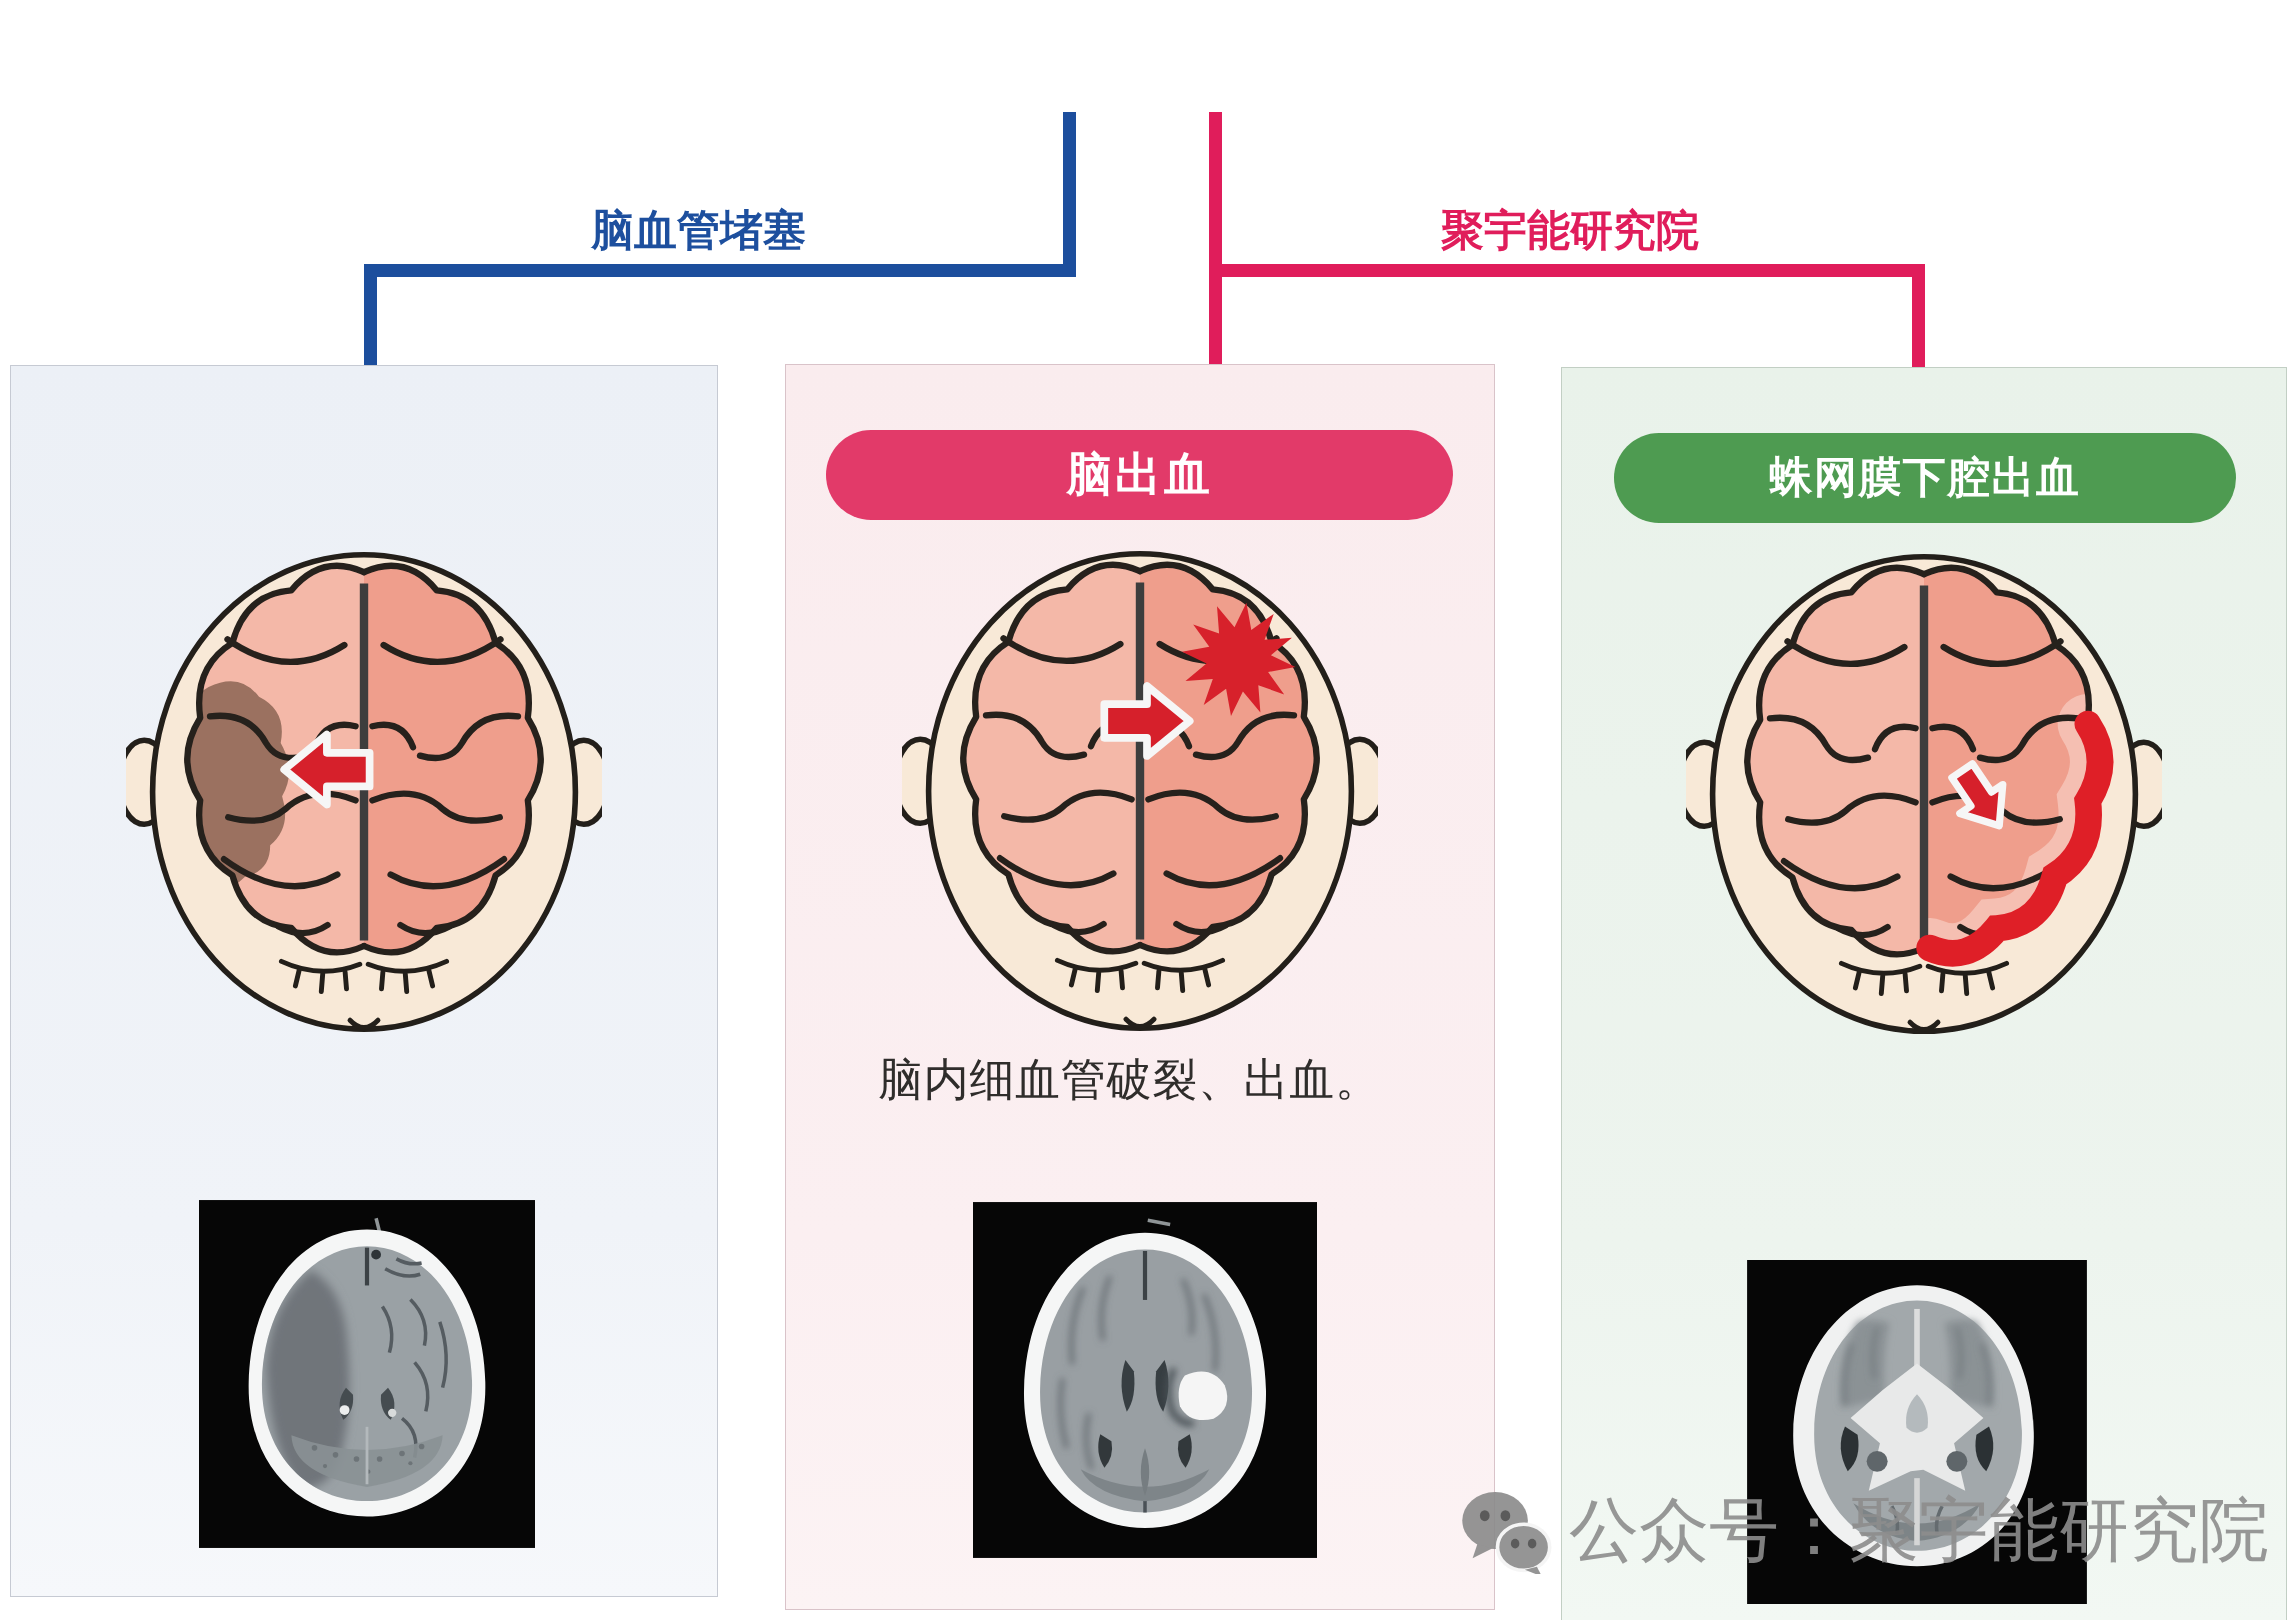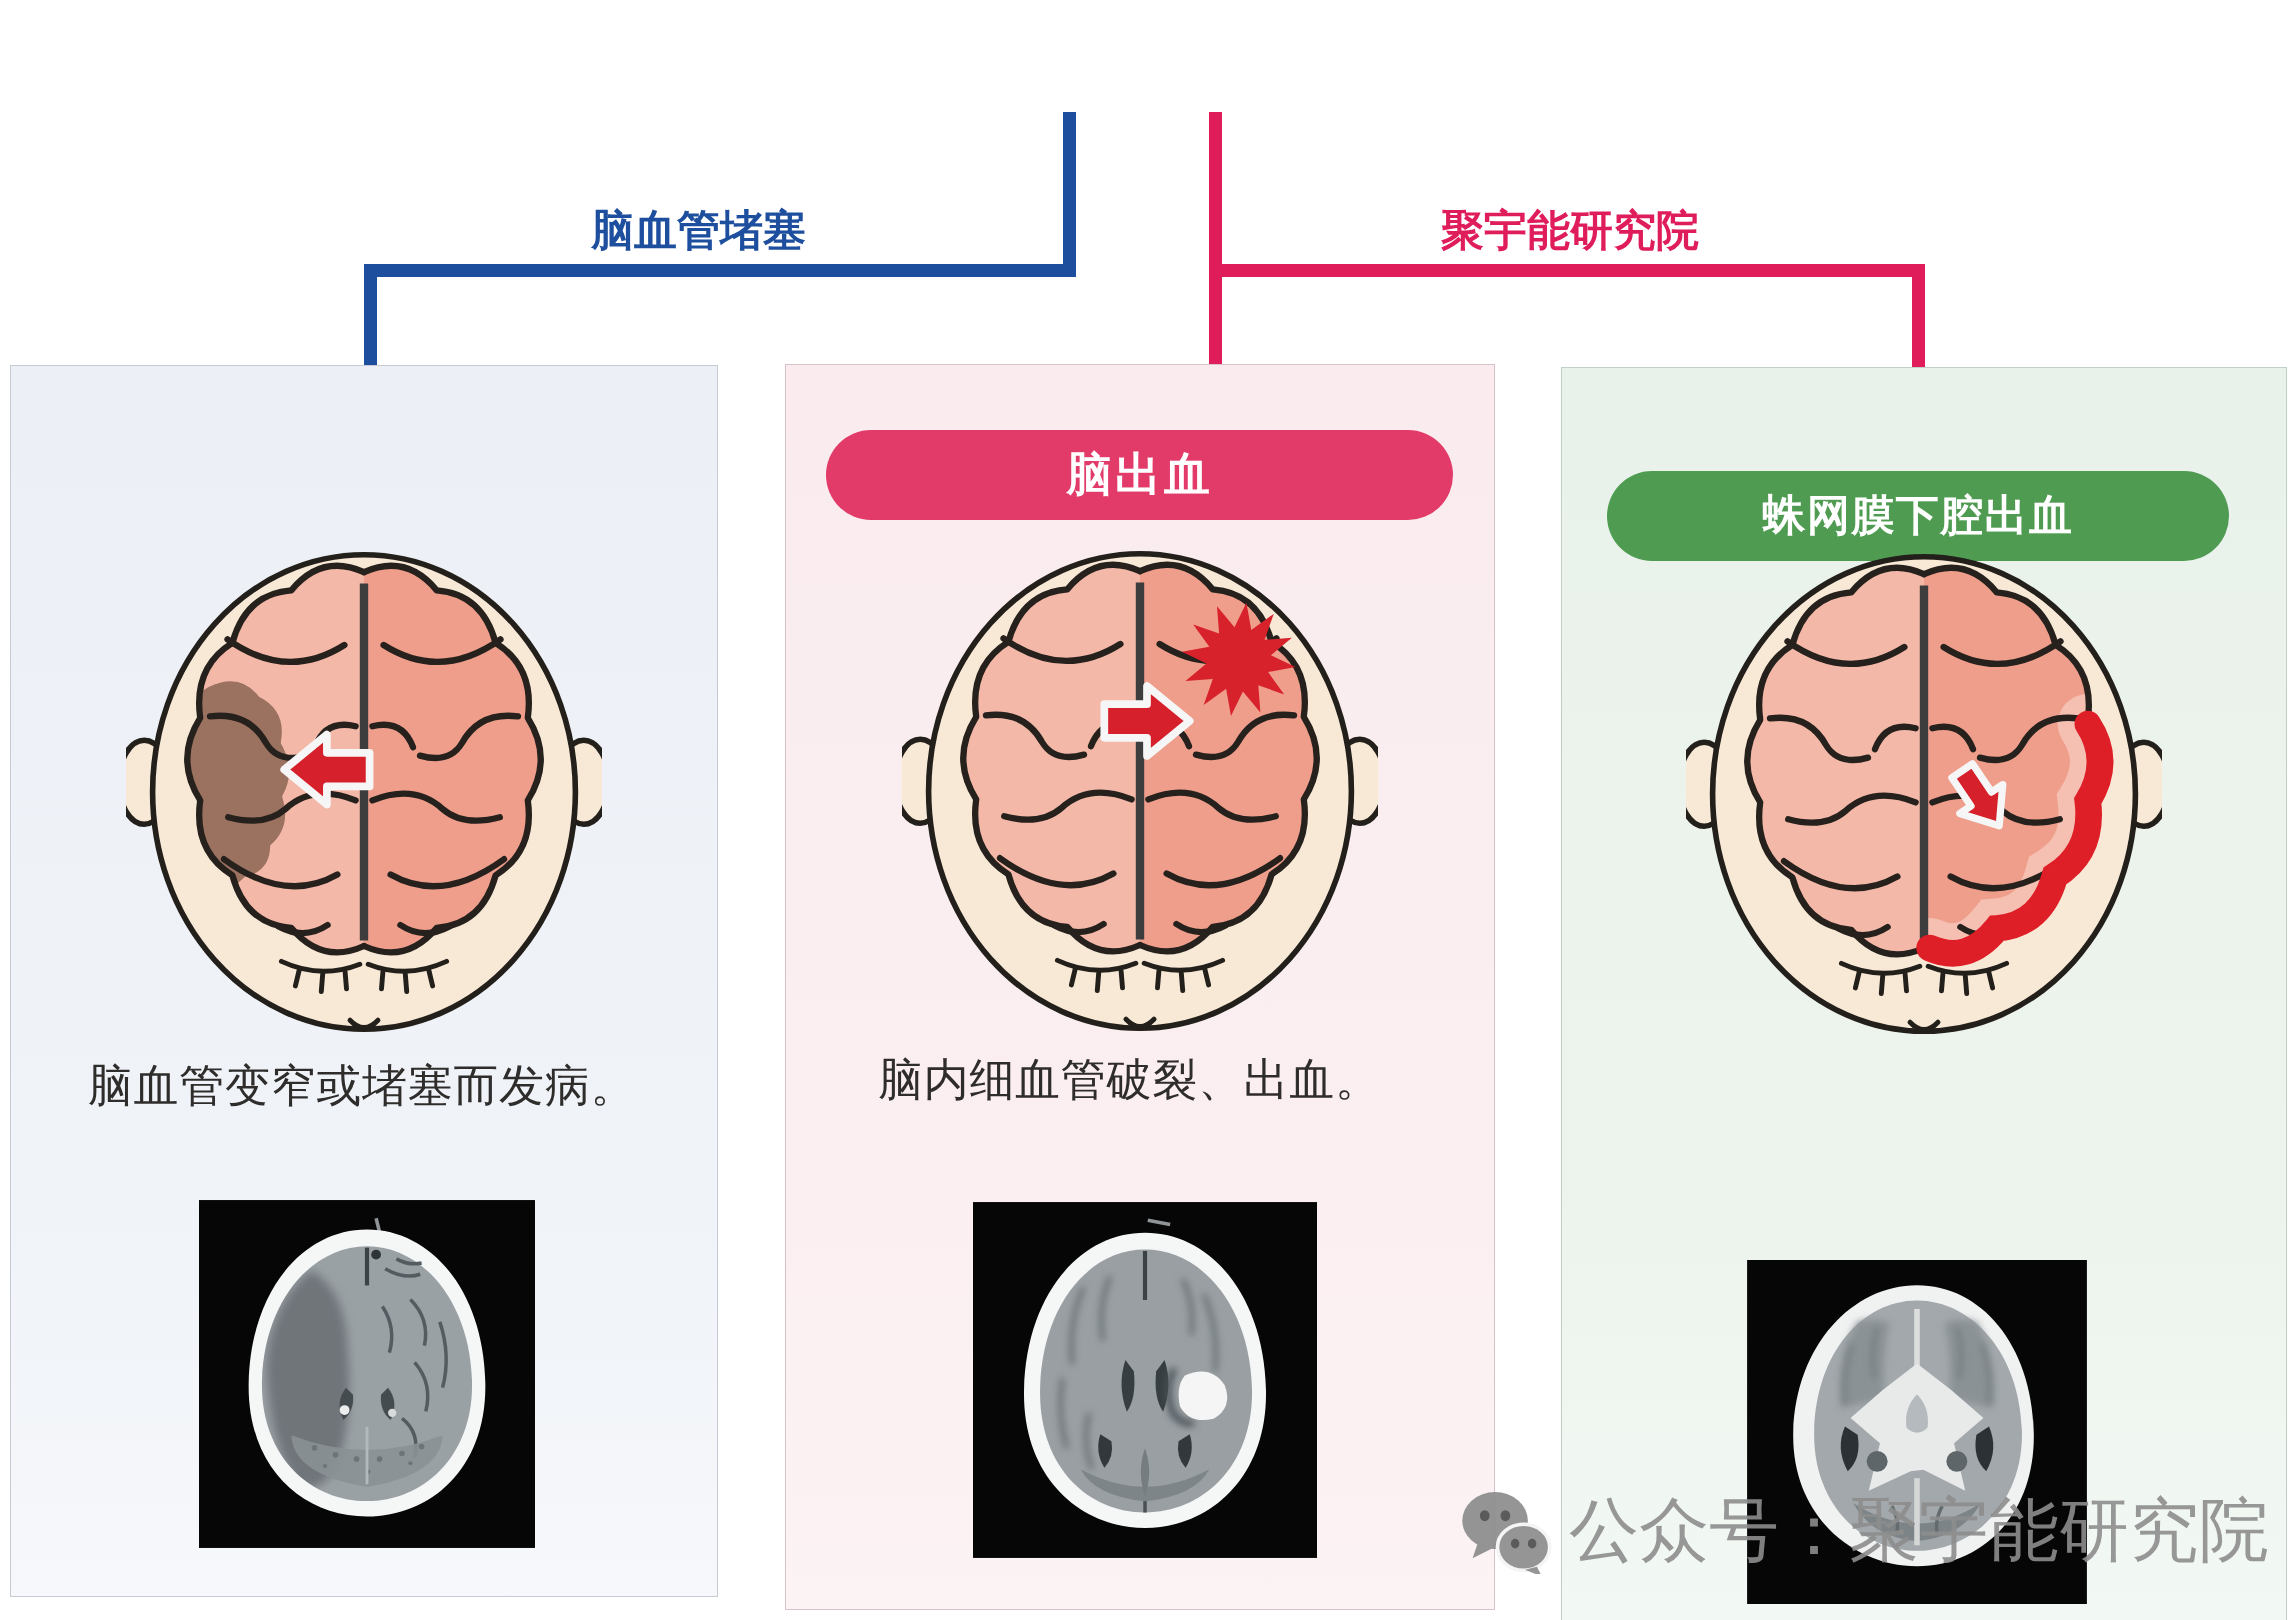--- a/index.html
+++ b/index.html
@@ -18,21 +18,21 @@
   .branch-label.b{color:#1D4F9E;left:591px;}
   .branch-label.p{color:#E01D5B;left:1441px;}
   
   .panel{position:absolute;box-sizing:border-box;}
   .panel.s0{left:9.8px;top:365px;width:708px;height:1232px;background:linear-gradient(180deg,#ECF0F6 0%,#F0F3F8 70%,#F6F8FB 100%);border:1.4px solid #c6cad3;}
   .panel.s1{left:785px;top:364px;width:710px;height:1246px;background:linear-gradient(180deg,#FAECEE 0%,#FBEFF1 70%,#FCF3F4 100%);border:1.4px solid #d9c3c9;}
   .panel.s2{left:1561px;top:367px;width:726px;height:1254px;background:linear-gradient(180deg,#E9F2EA 0%,#EDF4EE 70%,#F2F8F3 100%);border:1.4px solid #c2cfc4;}
   .panel-pill{position:absolute;height:90px;border-radius:46px;display:flex;align-items:center;justify-content:center;}
   .s0 .panel-pill{left:45px;top:62px;width:629px;background:#2E5FA3;}
   .s1 .panel-pill{left:40px;top:65px;width:627px;background:#E23A69;}
-  .s2 .panel-pill{left:45px;top:65px;width:622px;background:#4E9B51;margin-top:38px;}
+  .s2 .panel-pill{left:52px;top:65px;width:622px;background:#4E9B51;}
   .panel-pill span{color:#ffffff;font-size:46px;font-weight:700;letter-spacing:2.8px;}
   .s2 .panel-pill span{font-size:43px;letter-spacing:1.4px;}
   .brain{position:absolute;top:181px;left:50%;margin-left:-238px;width:476px;height:490px;}
   .caption{position:absolute;color:#2f2d2b;font-size:45px;line-height:67px;letter-spacing:0.7px;
            white-space:pre-line;font-weight:500;}
   .s0 .caption{left:77px;top:686px;}
   .s1 .caption{left:92px;top:681px;}
   .s2 .caption{left:43px;top:682px;}
   .ct{position:absolute;}
   .s0 .ct{left:188px;top:834px;width:336px;height:348px;}
@@ -114,21 +114,20 @@
   <div class="branch-label b">脑血管堵塞</div>
   <div class="branch-label p">聚宇能研究院</div>
 
   <div class="panel s0">
     <svg class="brain" viewBox="0 0 680 700">
       <use href="#brain-fills"></use>
       <path clip-path="url(#clip-left-hemi)" d="M 118 200 Q 163 178 190 214 Q 230 234 221 280 Q 244 320 223 356 Q 237 400 206 426 Q 206 463 170 471 Q 140 502 104 481 L 58 440 L 58 238 Z" fill="#9B7160"></path>
       <use href="#brain-lines"></use>
       <path d="M 226 318 L 287 268 L 287 294 L 348 294 L 348 342 L 287 342 L 287 368 Z" fill="#D6202B" stroke="#f6f6f6" stroke-width="11" stroke-linejoin="round"></path>
     </svg>
-    <div class="caption">脑血管变窄或堵塞而发病。</div>
     <svg class="ct" viewBox="0 0 480 497">
       <defs>
         <filter id="soft1" x="-30%" y="-30%" width="160%" height="160%">
             <feGaussianBlur stdDeviation="7"></feGaussianBlur>
           </filter>
         <clipPath id="ctbrain1">
             <path d="M 240 66 C 320 66 387 146 390 258 C 393 366 320 430 240 430 C 160 430 87 366 90 258 C 93 146 160 66 240 66 Z"></path>
           </clipPath>
       </defs>
       <rect x="0" y="0" width="480" height="497" fill="#060606"></rect>

